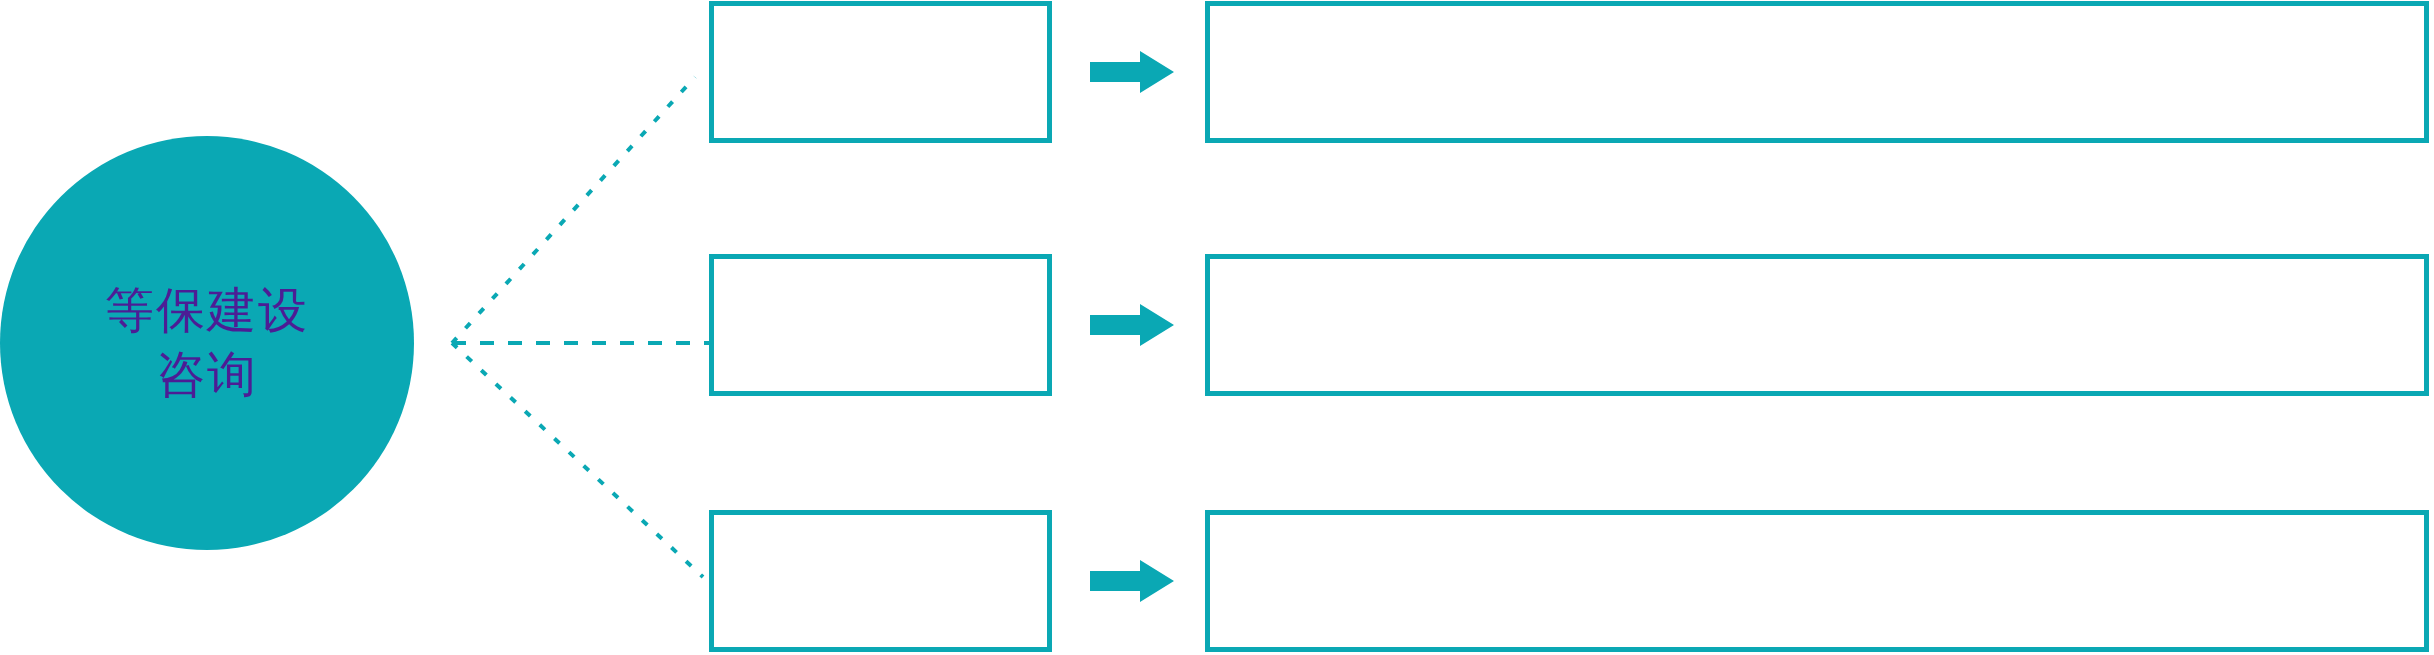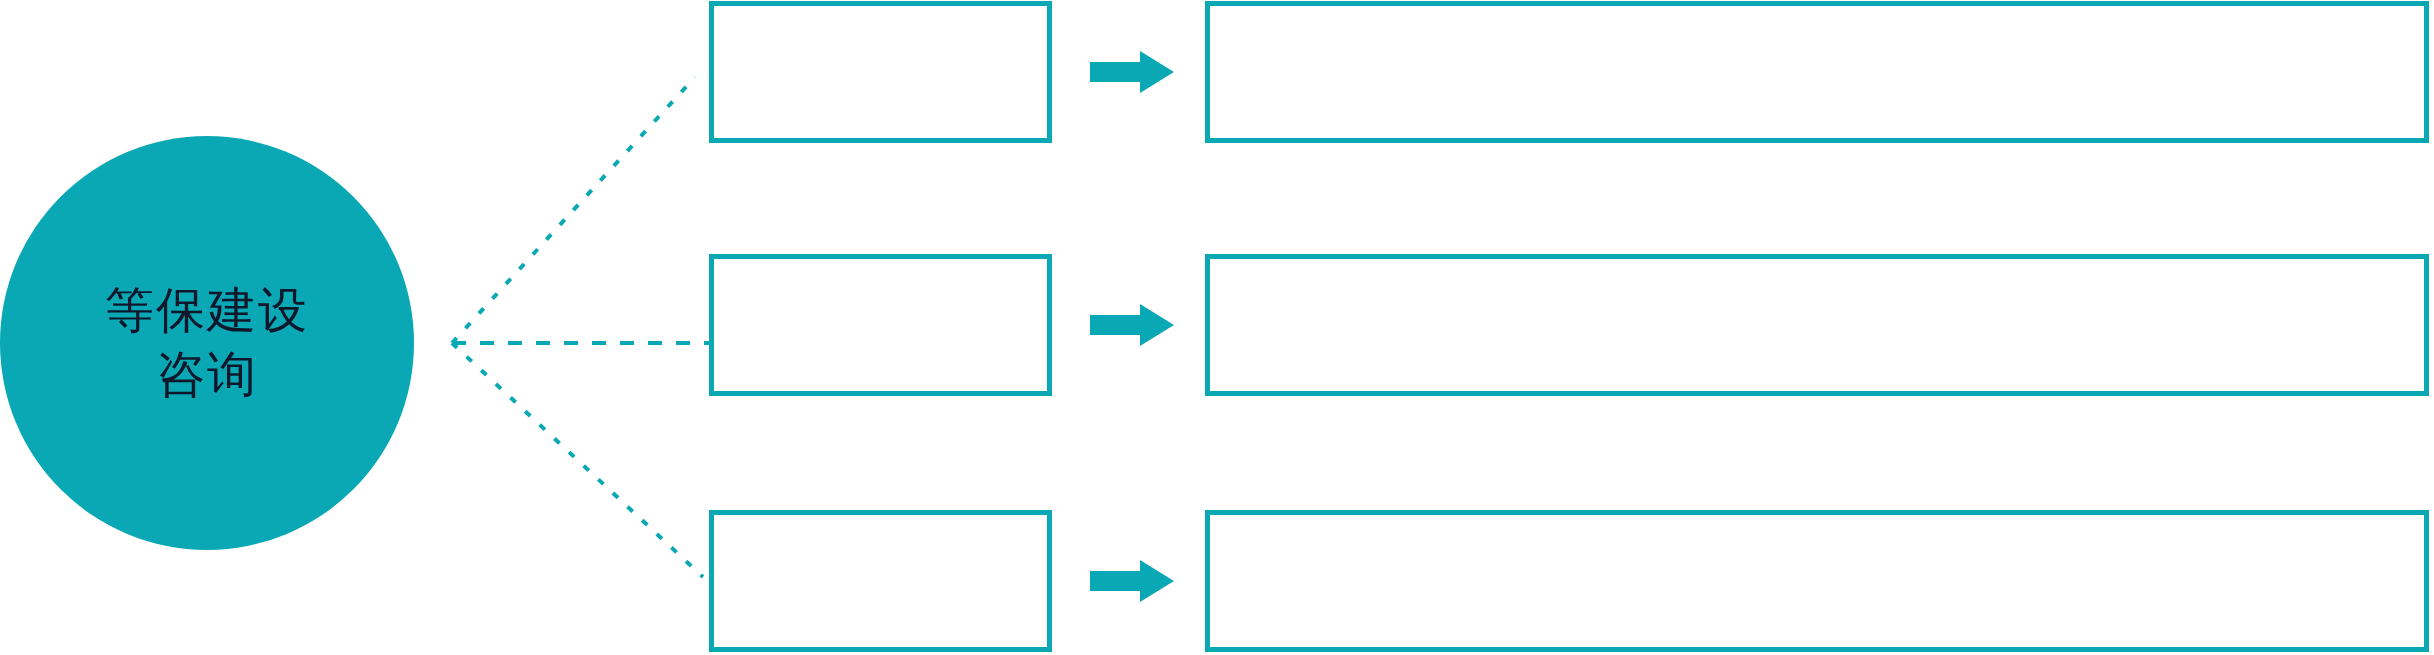--- a/index.html
+++ b/index.html
@@ -38,21 +38,21 @@
     width: 414px;
     height: 414px;
     border-radius: 50%;
     background: #0AA8B4;
     display: flex;
     align-items: center;
     justify-content: center;
     box-sizing: border-box;
   }
   .hub-label {
-    color: #0f172a;
+    color: #4c1d95;
     font-size: 49px;
     line-height: 1.30;
     letter-spacing: 2px;
     text-align: center;
     font-weight: 400;
     white-space: pre-line;
     font-family: "Liberation Sans", "DejaVu Sans", sans-serif;
   }
 
   

